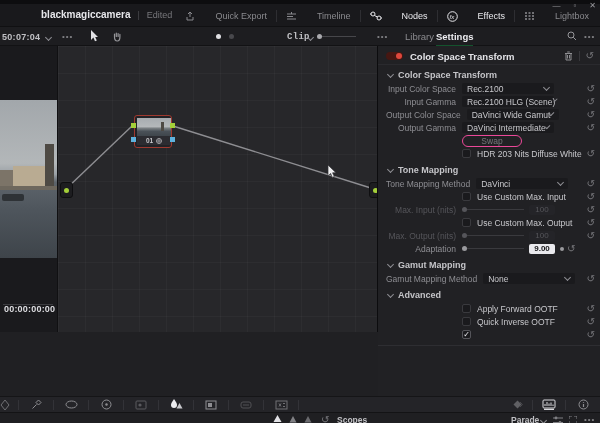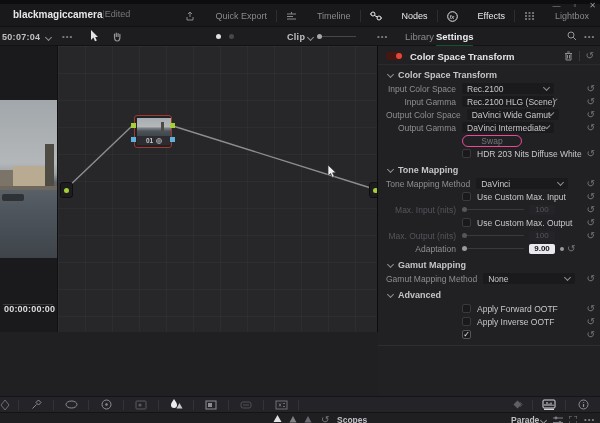--- a/index.html
+++ b/index.html
@@ -3,21 +3,21 @@
 <meta charset="utf-8">
 <style>
   html,body{margin:0;padding:0;}
   body{width:600px;height:423px;overflow:hidden;background:#202023;
        font-family:"Liberation Sans","DejaVu Sans",sans-serif;
        -webkit-font-smoothing:antialiased;position:relative;color:#c8c8cc;}
   .abs{position:absolute;}
   
   .titlebar{position:absolute;left:0;top:0;width:600px;height:27px;background:#19191c;
             border-top:4px solid #0d0d0f;box-sizing:border-box;border-bottom:1px solid #101012;}
-  .title-left{position:absolute;left:13px;top:5px;display:flex;align-items:flex-start;}
+  .title-left{position:absolute;left:41px;top:5px;display:flex;align-items:flex-end;gap:7px;}
   .title-name{font-size:10px;font-weight:bold;color:#e6e6ea;}
   .title-sep{color:#4a4a4e;font-size:9px;}
   .title-status{font-size:9px;color:#77777b;}
   .winctl{position:absolute;right:4px;top:-3px;display:flex;gap:13px;color:#9a9a9e;font-size:8px;}
   .winctl span{cursor:default;}
   .nav{position:absolute;right:2px;top:5px;display:flex;align-items:center;}
   .navbtn{display:flex;align-items:center;gap:20px;padding:0 9px;font-size:9px;color:#8a8a8e;height:14px;}
   .navbtn.active{color:#e8e8ec;}
   .navsep{width:1px;height:12px;background:#2e2e32;}
   
@@ -169,21 +169,21 @@
         <path d="M1 0l0 10 2.4-2.4 1.6 3.6 1.8-.8-1.6-3.4H8z" fill="#e2e2e6"></path>
       </svg>
   </span>
   <span class="abs" style="left:112px;top:4px;">
     <svg width="11" height="11" viewBox="0 0 11 11">
         <path d="M2.5 6V3.2M4.3 5.5V2.2M6.1 5.5V2.6M7.9 6V3.4M2.5 6c0 3 1 4 2.8 4s2.6-1.4 2.6-4" stroke="#96969a" fill="none" stroke-width="1.2" stroke-linecap="round"></path>
       </svg>
   </span>
   <span class="abs pagedot" style="left:216px;top:7px;background:#e0e0e4;"></span>
   <span class="abs pagedot" style="left:229px;top:7px;background:#48484c;"></span>
-  <span class="abs tc" style="left:287px;top:5px;">Clip</span>
+  <span class="abs tc" style="left:287px;top:5px;font-family:Liberation Mono, monospace;">Clip</span>
   <span class="abs chv" style="left:308px;top:8px;"></span>
   <span class="abs slider-knob" style="left:317px;top:7px;"></span>
   <span class="abs slider-track" style="left:322px;top:9px;width:34px;"></span>
   <span class="abs dots" style="left:377px;top:5px;">•••</span>
   <span class="abs tab" style="left:405px;top:4px;">Library</span>
   <span class="abs tab active" style="left:436px;top:4px;">Settings</span>
   <span class="abs" style="left:567px;top:4px;">
     <svg width="10" height="10" viewBox="0 0 10 10">
         <circle cx="4" cy="4" r="3" stroke="#96969a" fill="none"></circle>
         <path d="M6.2 6.2L9 9" stroke="#96969a"></path>
@@ -361,21 +361,21 @@
     <span class="chv"></span>
     <span>Advanced</span>
   </div>
   <div class="prow">
     <span class="cbox"></span>
     <span class="cblabel">Apply Forward OOTF</span>
     <span class="reset">↺</span>
   </div>
   <div class="prow">
     <span class="cbox"></span>
-    <span class="cblabel">Apply Inverse OOTF</span>
+    <span class="cblabel">Quick Inverse OOTF</span>
     <span class="reset">↺</span>
   </div>
   <div class="prow">
     <span class="cbox" style="border-color:#55555a;">✓</span>
     <span class="reset">↺</span>
   </div>
   <div class="psep"></div>
 </div>
 
 <div class="lowband"></div>

